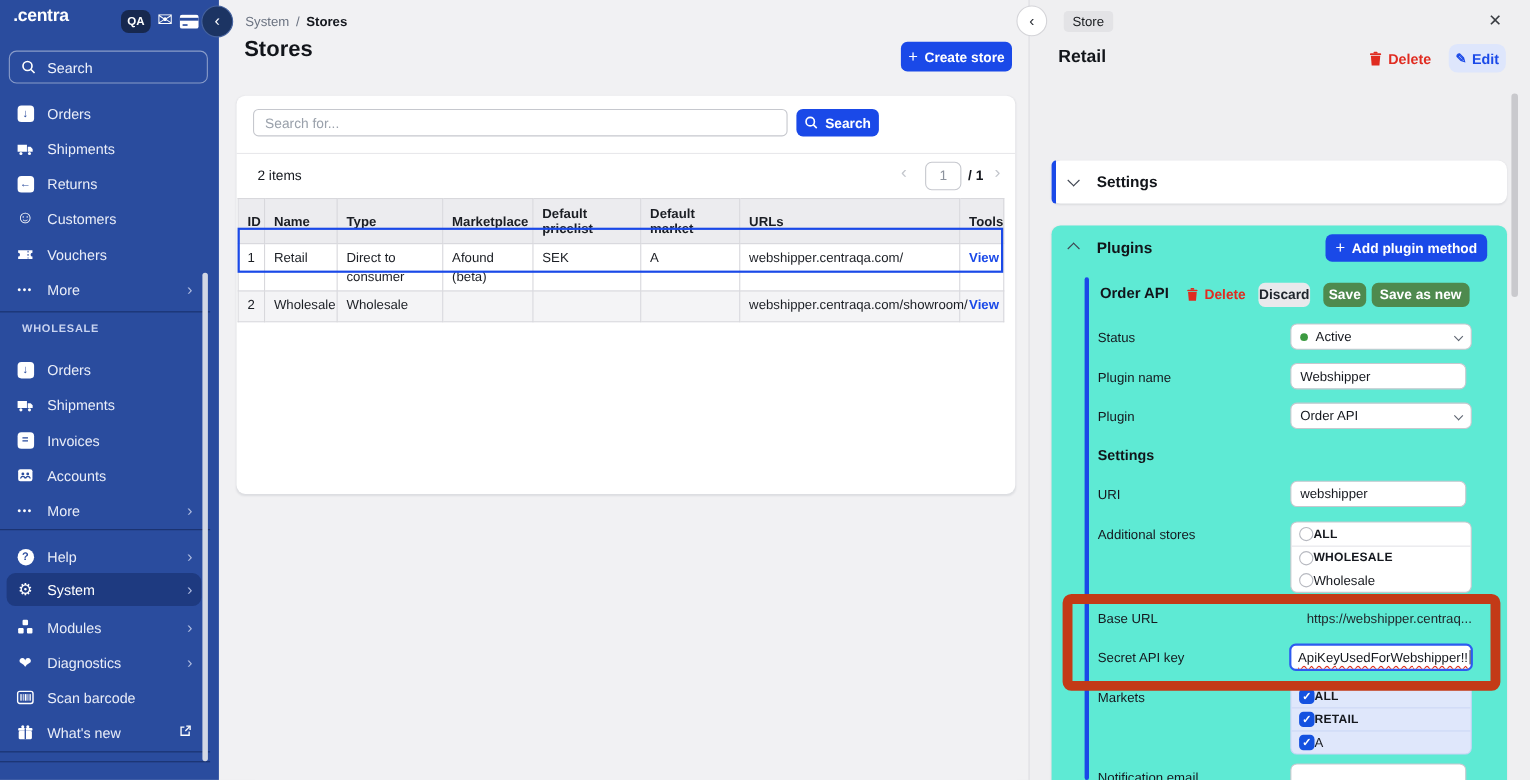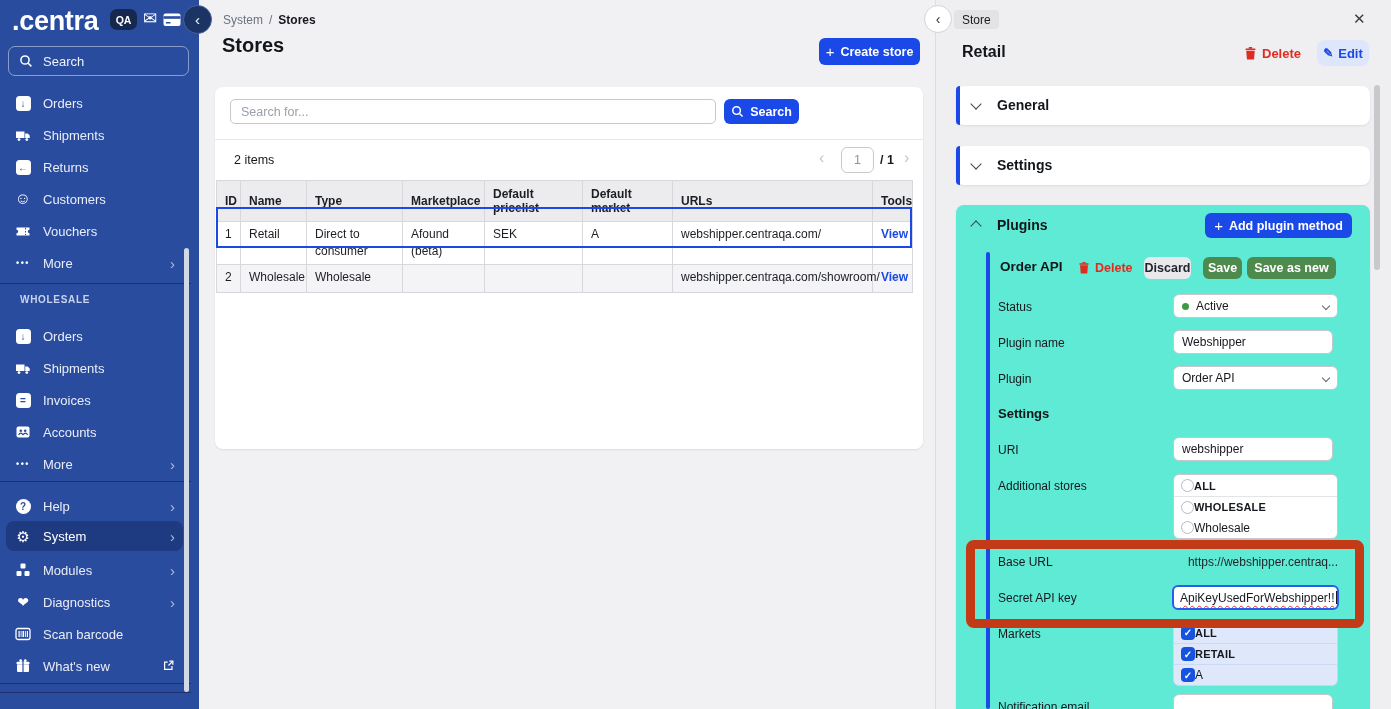--- a/index.html
+++ b/index.html
@@ -1,21 +1,21 @@
 <!DOCTYPE html>
 <html><head>
 <meta charset="utf-8">
 <style>
   *{box-sizing:border-box;margin:0;padding:0}
   body{font-family:"Liberation Sans",sans-serif;background:#e8e8ea}
   .stage{position:relative;width:1391px;height:709px;overflow:hidden;background:#f1f1f3;font-family:"Liberation Sans",sans-serif}
 
   
   .sidebar{position:absolute;left:0;top:0;width:199px;height:709px;background:#2a4c9e;color:#fff;z-index:2}
-  .logo{position:absolute;left:12px;top:6px;font-size:27px;font-weight:700;letter-spacing:-.3px;color:#fff}
+  .logo{position:absolute;left:12px;top:6px;font-size:16px;font-weight:700;letter-spacing:-.3px;color:#fff}
   .qa-badge{position:absolute;left:110px;top:9px;width:27px;height:21px;background:#17284f;border-radius:7px;display:flex;align-items:center;justify-content:center;font-size:10.5px;font-weight:700}
   .top-ic{position:absolute;top:10px;color:#fff}
   .collapse-btn{position:absolute;left:183px;top:5px;width:29px;height:29px;border-radius:50%;background:#1c3463;border:1.5px solid #46639f;color:#fff;display:flex;align-items:center;justify-content:center;font-size:15px;z-index:6}
   .side-search{position:absolute;left:8px;top:46px;width:181px;height:30px;border:1px solid rgba(255,255,255,.45);border-radius:7px;display:flex;align-items:center;gap:10px;padding:0 10px;color:#eef2fb;font-size:13px}
   .nav-item{position:absolute;left:6px;width:177px;height:28px;display:flex;align-items:center;gap:11px;padding:0 8px;border-radius:8px;color:#e9edf8;font-size:13px}
   .nav-item.active{background:#1e3a80;height:30px;color:#fff}
   .nav-item .icn-slot{width:18px;display:flex;justify-content:center;align-items:center;flex:none}
   .nav-item .chev{margin-left:auto;color:#aebbe0;font-size:15px;line-height:1}
   .bx{width:15px;height:15px;background:#fff;border-radius:3.5px;color:#2a4c9e;font-size:10px;font-weight:700;display:flex;align-items:center;justify-content:center}
   .circ{width:15px;height:15px;background:#fff;border-radius:50%;color:#2a4c9e;font-size:10px;font-weight:700;display:flex;align-items:center;justify-content:center}
@@ -46,21 +46,21 @@
   .stores-table{position:absolute;left:1px;top:93px;width:696px;border-collapse:collapse;table-layout:fixed;font-size:12px;color:#1b1e24}
   .stores-table th{background:#ececef;border:1px solid #d8d8dc;font-weight:700;text-align:left;padding:6px 8px;font-size:12px;color:#1b1e24}
   .stores-table td{border:1px solid #d8d8dc;padding:4px 8px;vertical-align:top;line-height:1.4;background:#fff}
   .stores-table tr.alt td{background:#f4f4f6}
   .view-link{color:#1a49e8;font-weight:600;text-decoration:none}
   .sel-overlay{position:absolute;left:1px;top:120px;width:696px;height:41px;border:2px solid #1a49e8;pointer-events:none}
 
   
   .panel{position:absolute;left:935px;top:0;width:456px;height:709px;background:#efeff1;border-left:1px solid #dddde1;z-index:1}
   .back-btn{position:absolute;left:924px;top:5px;width:28px;height:28px;border-radius:50%;background:#fff;border:1px solid #d4d4d8;color:#2b2f36;display:flex;align-items:center;justify-content:center;font-size:14px;z-index:5}
-  .panel-tag{position:absolute;left:18px;top:10px;height:19px;padding:0 8px;background:#e3e3e6;border-radius:4px;font-size:12px;color:#17191d;display:flex;align-items:center}
+  .panel-tag{position:absolute;left:31px;top:10px;height:19px;padding:0 8px;background:#e3e3e6;border-radius:4px;font-size:12px;color:#17191d;display:flex;align-items:center}
   .panel-close{position:absolute;left:417px;top:10px;font-size:15px;color:#3a3d43}
   .panel-title{position:absolute;left:26px;top:43px;font-size:16px;font-weight:700;color:#12151a}
   .delete-btn{position:absolute;display:flex;align-items:flex-start;gap:5px;color:#e02b20;font-size:13px;font-weight:600}
   .panel-delete{left:308px;top:46px}
   .edit-btn{position:absolute;left:381px;top:40px;width:52px;height:26px;background:#dee6fc;border-radius:8px;color:#1a49e8;font-size:13px;font-weight:600;display:flex;align-items:center;justify-content:center;gap:5px;border:none}
   .sec-card{position:absolute;left:20px;width:414px;height:39px;background:#fff;border-radius:8px;box-shadow:0 1px 2px rgba(16,24,40,.09)}
   .sec-accent{position:absolute;left:0;top:0;width:4px;height:100%;background:#1a49e8;border-radius:8px 0 0 8px}
   .sec-title{position:absolute;left:41px;top:11px;font-size:14px;font-weight:700;color:#12151a}
   .cv{display:inline-block;width:8px;height:8px;border-right:1.8px solid #3e4450;border-bottom:1.8px solid #3e4450}
   .cv-d{transform:rotate(45deg)}
@@ -375,25 +375,20 @@
           <rect x="1.5" y="2.6" width="11" height="1.7" rx=".85" fill="#e02b20"></rect>
           <path fill="#e02b20" d="M2.4 5h9.2l-.8 9.5H3.2z"></path>
         </svg>
       <span>Delete</span>
     </div>
     <button class="edit-btn">
       <span style="font-size:12px">✎</span>
       <span>Edit</span>
     </button>
 
-    <div class="sec-card" style="top:86px">
-      <div class="sec-accent"></div>
-      <span class="sec-chev cv cv-d"></span>
-      <div class="sec-title">General</div>
-    </div>
     <div class="sec-card" style="top:146px">
       <div class="sec-accent"></div>
       <span class="sec-chev cv cv-d"></span>
       <div class="sec-title">Settings</div>
     </div>
 
     <div class="plugins-card">
       <span class="sec-chev cv cv-u" style="top:17px"></span>
       <div class="sec-title" style="top:12px">Plugins</div>
       <button class="btn-primary add-plugin-btn">

